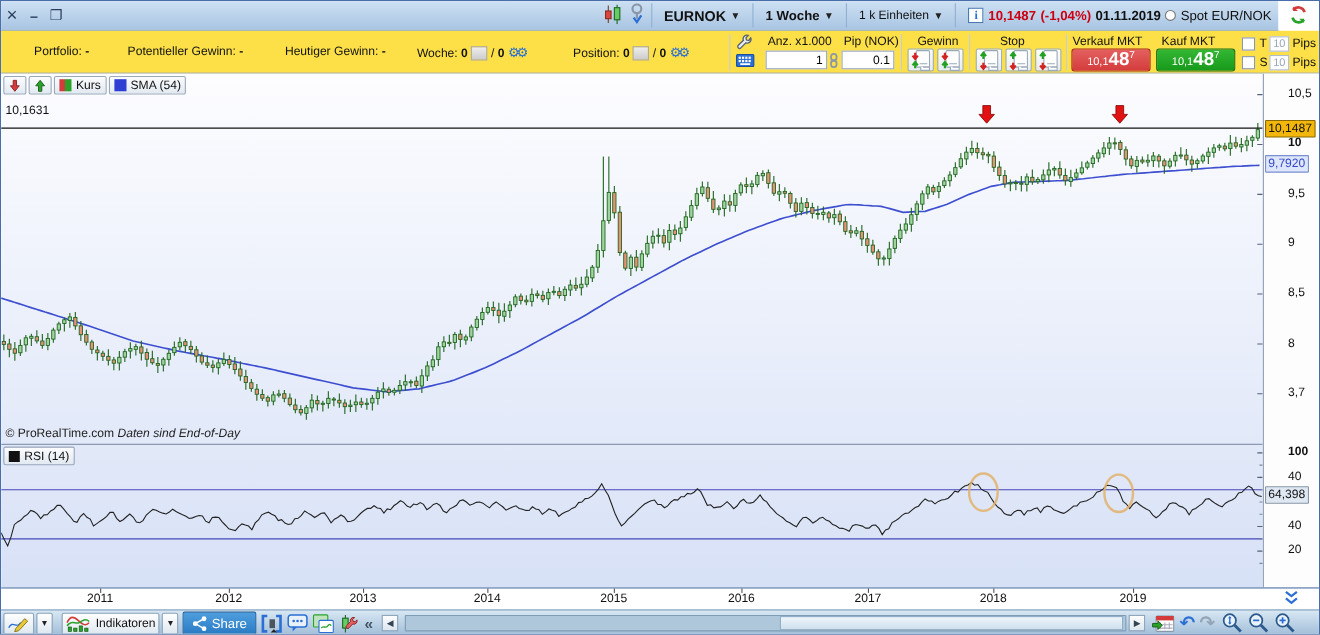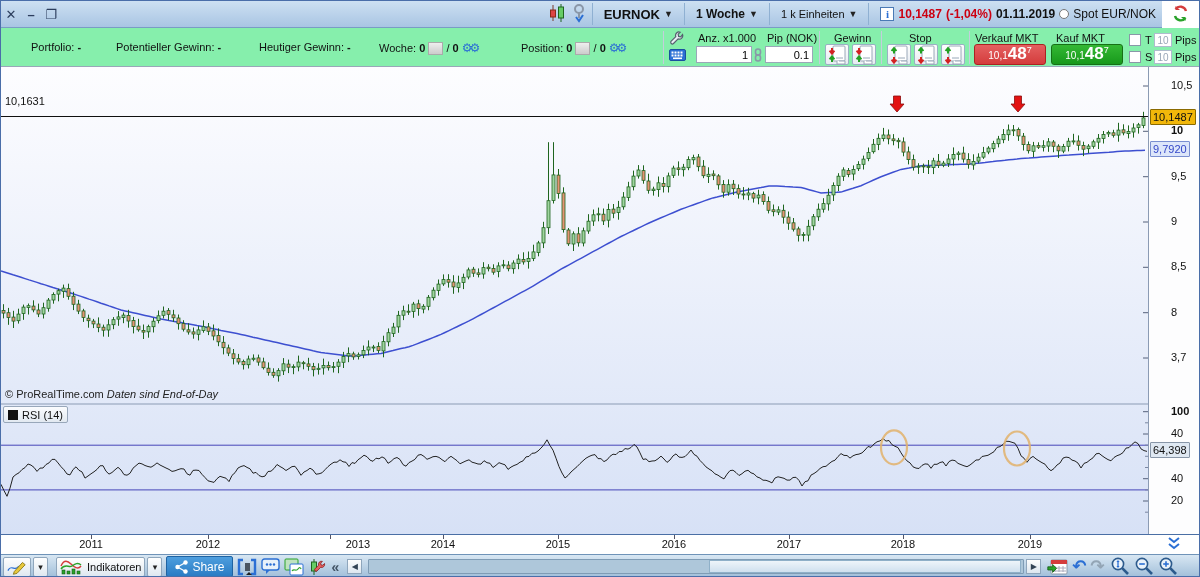--- a/index.html
+++ b/index.html
@@ -16,21 +16,21 @@
   .tb-item { display:flex; align-items:center; gap:4px; padding:12px 8px; height:100%; }
   .tb-sym { font-weight:bold; font-size:13px; }
   .tb-week { font-weight:bold; font-size:12px; }
   .caret { font-size:9px; color:#222; }
   .price-red { color:#cc0011; font-weight:bold; font-size:12px; }
   .tb-date { font-weight:bold; font-size:12px; }
   .radio { width:10px; height:10px; border:1px solid #777; border-radius:50%; background:#fff; display:inline-block; }
   .corner-box { position:absolute; right:0; top:0; width:37px; height:27px; background:#fff; display:flex; align-items:center; justify-content:center; }
 
   
-  .row2 { position:absolute; left:0; top:27px; width:1200px; height:39px; background:#86efac;
+  .row2 { position:absolute; left:0; top:27px; width:1200px; height:39px; background:#fde047;
           border-bottom:1px solid #9aa7b8; }
   .pf-lbl { position:absolute; top:13px; white-space:nowrap; }
   .v-sep { position:absolute; top:3px; width:1px; height:33px; background:#c3cedb; }
   .mini-field { display:inline-block; width:15px; height:13px; background:linear-gradient(#eee,#ccc); border:1px solid #aaa; vertical-align:-3px; }
   .gears { color:#2b6fd4; font-size:12px; letter-spacing:-3px; }
   .tp-lbl { position:absolute; top:4px; font-size:11px; white-space:nowrap; }
   .tp-input { position:absolute; top:18px; height:17px; border:1px solid #9aa7b8; background:#fff; text-align:right; padding-right:3px; font-size:11px; font-family:inherit; }
   .ord-btn { position:absolute; top:16px; width:24px; height:21px; background:linear-gradient(#fdfdfd,#e7ecf2); border:1px solid #9ab0c4; border-radius:2px; display:flex; align-items:center; justify-content:center; cursor:pointer; }
   .mkt-btn { position:absolute; top:16px; width:72px; height:21px; border-radius:3px; color:#fff; display:flex; align-items:baseline; justify-content:center; cursor:pointer; }
   .mkt-sell { background:linear-gradient(#e46060,#d43c3c); border:1px solid #a22; }
@@ -769,20 +769,40 @@
       <div class="ax" style="top: 284.01px;">3,7</div>
       <div class="ax b" style="top: 337.66px;">100</div>
       <div class="ax" style="top: 360px;">40</div>
       <div class="ax" style="top: 404.68px;">40</div>
       <div class="ax" style="top: 427.02px;">20</div>
       <div class="tag tag-y" style="top: 41.8524px;">10,1487</div>
       <div class="tag tag-b" style="top: 74.1944px;">9,7920</div>
       <div class="tag tag-g" style="top: 375.427px;">64,398</div>
     </div>
 
+  <div class="legend">
+    <span class="lg-btn">
+      <svg width="11" height="12" viewBox="0 0 11 12">
+          <path d="M5.5 11 L1.5 6 h2.5 V1 h3 v5 h2.5 z" fill="#d43c3c" stroke="#8a1a1a" stroke-width="0.8"></path>
+        </svg>
+    </span>
+    <span class="lg-btn">
+      <svg width="11" height="12" viewBox="0 0 11 12">
+          <path d="M5.5 1 L9.5 6 H7 v5 H4 V6 H1.5 z" fill="#2aa22a" stroke="#145a14" stroke-width="0.8"></path>
+        </svg>
+    </span>
+    <span class="lg-btn">
+      <span class="sw" style="background:linear-gradient(90deg,#d43c3c 50%,#2aa22a 50%)"></span>
+      <span>Kurs</span>
+    </span>
+    <span class="lg-btn">
+      <span class="sw" style="background:#2f3fd4"></span>
+      <span>SMA (54)</span>
+    </span>
+  </div>
 
   <div class="hline-lbl">10,1631</div>
   <div class="copyright">
     <span>© ProRealTime.com</span> <i>Daten sind End-of-Day</i>
   </div>
   <div class="rsi-legend">
     <span class="lg-btn">
         <span class="sw" style="background:#111;width:10px;height:10px"></span>
     <span>RSI (14)</span>
       </span>
@@ -792,21 +812,21 @@
     <span class="collapse-btn">
       <svg width="16" height="14" viewBox="0 0 16 14">
           <path d="M3 1 l5 4 l5 -4 M3 7 l5 4 l5 -4" fill="none" stroke="#2b6fd4" stroke-width="2"></path>
         </svg>
     </span>
   <div class="yr-tick" style="left: 90px;"></div>
       <div class="yr" style="left: 70px;">2011</div>
       <div class="yr-tick" style="left: 207px;"></div>
       <div class="yr" style="left: 187px;">2012</div>
       <div class="yr-tick" style="left: 329px;"></div>
-      <div class="yr" style="left: 309px; margin-left: 28px;">2013</div>
+      <div class="yr" style="left: 309px;">2013</div>
       <div class="yr-tick" style="left: 442px;"></div>
       <div class="yr" style="left: 422px;">2014</div>
       <div class="yr-tick" style="left: 557px;"></div>
       <div class="yr" style="left: 537px;">2015</div>
       <div class="yr-tick" style="left: 673px;"></div>
       <div class="yr" style="left: 653px;">2016</div>
       <div class="yr-tick" style="left: 788px;"></div>
       <div class="yr" style="left: 768px;">2017</div>
       <div class="yr-tick" style="left: 902px;"></div>
       <div class="yr" style="left: 882px;">2018</div>

